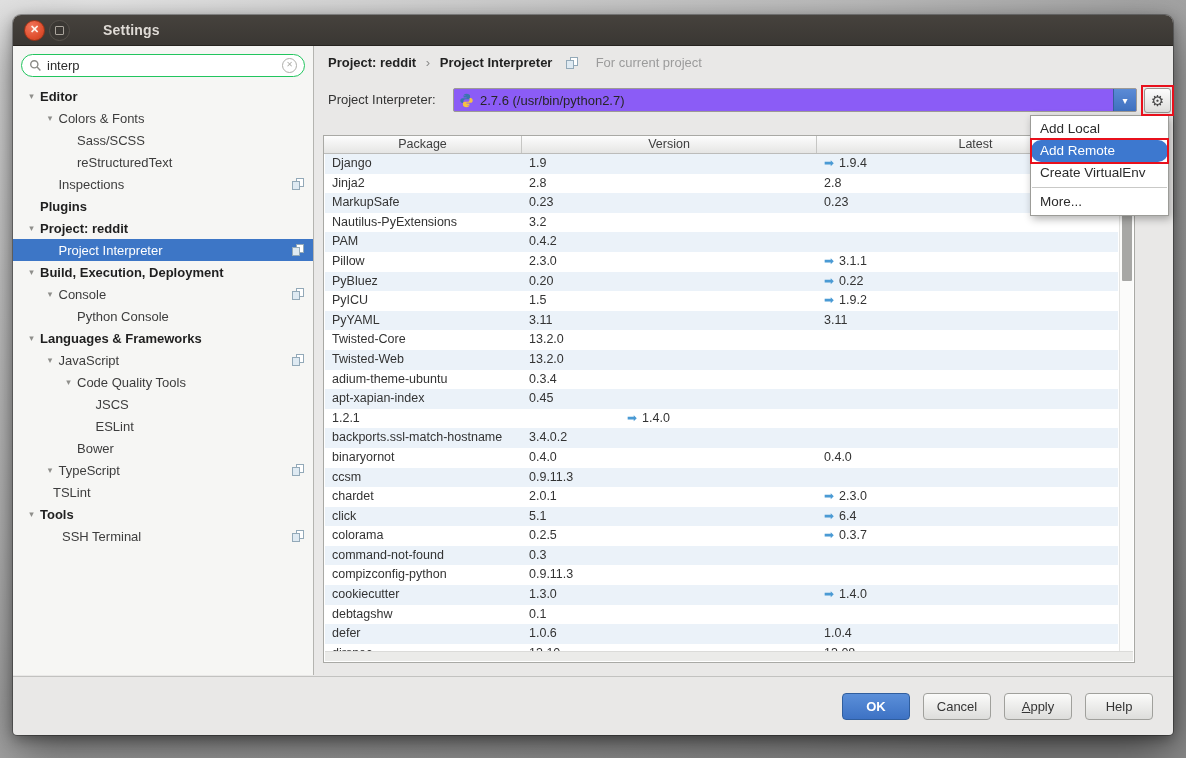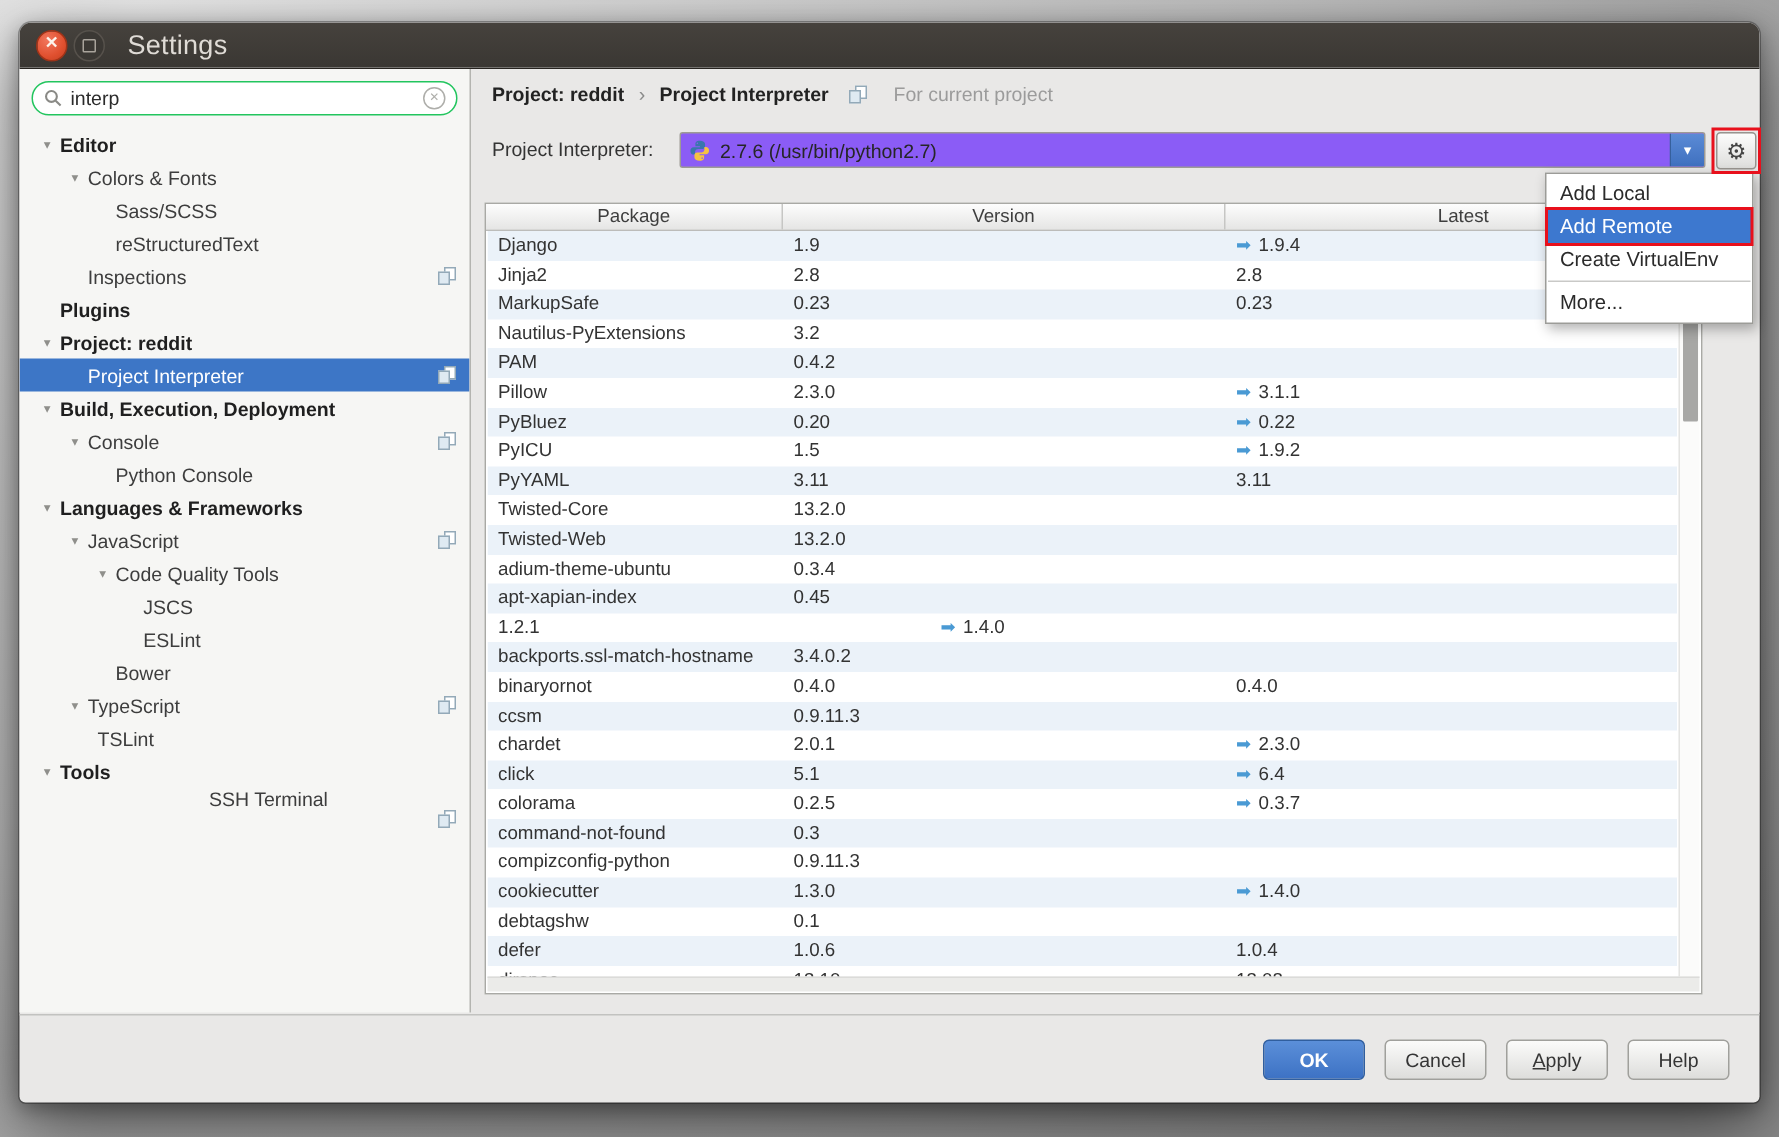--- a/index.html
+++ b/index.html
@@ -12,21 +12,21 @@
 
   
   .titlebar{position:absolute;left:0;top:0;right:0;height:31px;border-radius:8px 8px 0 0;
     background:linear-gradient(#46423d,#3a3733);border-bottom:1px solid #26231f;
     display:flex;align-items:center;padding:0 11px;box-sizing:border-box;}
   .tb-btn{width:19px;height:19px;border-radius:50%;flex:none;display:flex;align-items:center;justify-content:center;margin-right:4px;}
   .tb-close{background:radial-gradient(circle at 35% 30%, #f2765c, #e0502f 60%, #c23f1f);border:1px solid #9f3318;}
   .tb-close .x{color:#fdf4ec;font-size:11px;font-weight:bold;line-height:1;margin-top:-1px;}
   .tb-max{background:#3b3834;border:1px solid #57524c;}
   .tb-max .sq{width:7px;height:7px;border:1.5px solid #aaa49c;border-radius:1px;}
-  .tb-title{color:#dfdbd6;font-weight:normal;font-size:18px;margin-left:11px;letter-spacing:.2px;}
+  .tb-title{color:#dfdbd6;font-weight:bold;font-size:14px;margin-left:29px;letter-spacing:.2px;}
 
   
   .body{position:absolute;left:0;right:0;top:31px;bottom:60px;}
   .sidebar{position:absolute;left:0;top:0;bottom:0;width:301px;background:#f6f6f4;border-right:1px solid #b4b4b0;box-sizing:border-box;}
   .main{position:absolute;left:301px;right:0;top:0;bottom:0;background:#e9e8e7;}
 
   
   .searchbox{position:absolute;left:8px;right:8px;top:8px;height:23px;background:#fff;
     border:1px solid #22c55e;border-radius:12px;display:flex;align-items:center;padding:0 7px;box-sizing:border-box;}
   .search-input{border:none;outline:none;flex:1;font-size:13px;color:#2b2b2b;margin-left:5px;
@@ -85,21 +85,21 @@
   .td-latest{flex:1;padding-left:7px;}
   .up-arrow{color:#4a9ad4;margin-right:5px;font-size:12px;}
   .vtrack{position:absolute;top:19px;right:1px;width:13px;bottom:11px;background:#fbfbfa;border-left:1px solid #e4e4e2;}
   .vthumb{position:absolute;top:21px;right:2px;width:10px;height:124px;background:#a7a7a5;border-radius:1px;}
   .hscroll{position:absolute;left:1px;right:1px;bottom:1px;height:9px;background:#ebebe9;border-top:1px solid #dbdbd9;}
 
   
   .menu{position:absolute;top:69px;right:4px;width:139px;background:#fff;border:1px solid #9c9c98;
     box-shadow:2px 3px 8px rgba(0,0,0,.30);z-index:55;padding:2px 0;box-sizing:border-box;}
   .menu-item{height:22px;line-height:22px;padding:0 9px;font-size:13.5px;color:#2b2b2b;position:relative;white-space:nowrap;}
-  .menu-item.selected{background:#3d78cf;color:#fff;}
+  .menu-item.selected{background:#3d78cf;color:#fff;border-radius:10px;}
   .menu-item.annotated::after{content:"";position:absolute;left:-1px;right:-1px;top:-2px;bottom:-2px;
     border:2px solid #e8101c;pointer-events:none;}
   .menu-sep{height:1px;background:#c9c9c7;margin:3px 1px;}
 
   
   .footer{position:absolute;left:0;right:0;bottom:0;height:59px;border-top:1px solid #c2c2c0;
     display:flex;justify-content:flex-end;align-items:flex-start;padding:16px 20px 0 0;box-sizing:border-box;gap:13px;}
   .btn{min-width:68px;height:27px;border-radius:4px;border:1px solid #a0a09c;
     background:linear-gradient(#fbfbfa,#dddddb);display:flex;align-items:center;justify-content:center;
     font-size:13px;color:#353535;box-sizing:border-box;padding:0 10px;}
@@ -204,29 +204,29 @@
           </div>
           <div class="tree-row" style="padding-left: 47px;">
             <span class="tr-arrow"></span>
             <span class="lbl">Bower</span>
           </div>
           <div class="tree-row" style="padding-left: 28.5px;">
             <span class="tr-arrow">▾</span>
             <span class="lbl">TypeScript</span>
             <span class="copy-icon"></span>
           </div>
-          <div class="tree-row" style="padding-left: 35px;">
+          <div class="tree-row" style="padding-left: 23px;">
             <span class="tr-arrow"></span>
             <span class="lbl">TSLint</span>
           </div>
           <div class="tree-row bold" style="padding-left: 10px;">
             <span class="tr-arrow">▾</span>
             <span class="lbl">Tools</span>
           </div>
-          <div class="tree-row" style="padding-left: 32px; flex-direction: column;">
+          <div class="tree-row" style="padding-left: 32px;">
             <span class="tr-arrow"></span>
             <span class="lbl">SSH Terminal</span>
             <span class="copy-icon"></span>
           </div>
         </div>
     </div>
 
     <div class="main">
 
       <div class="breadcrumb">

